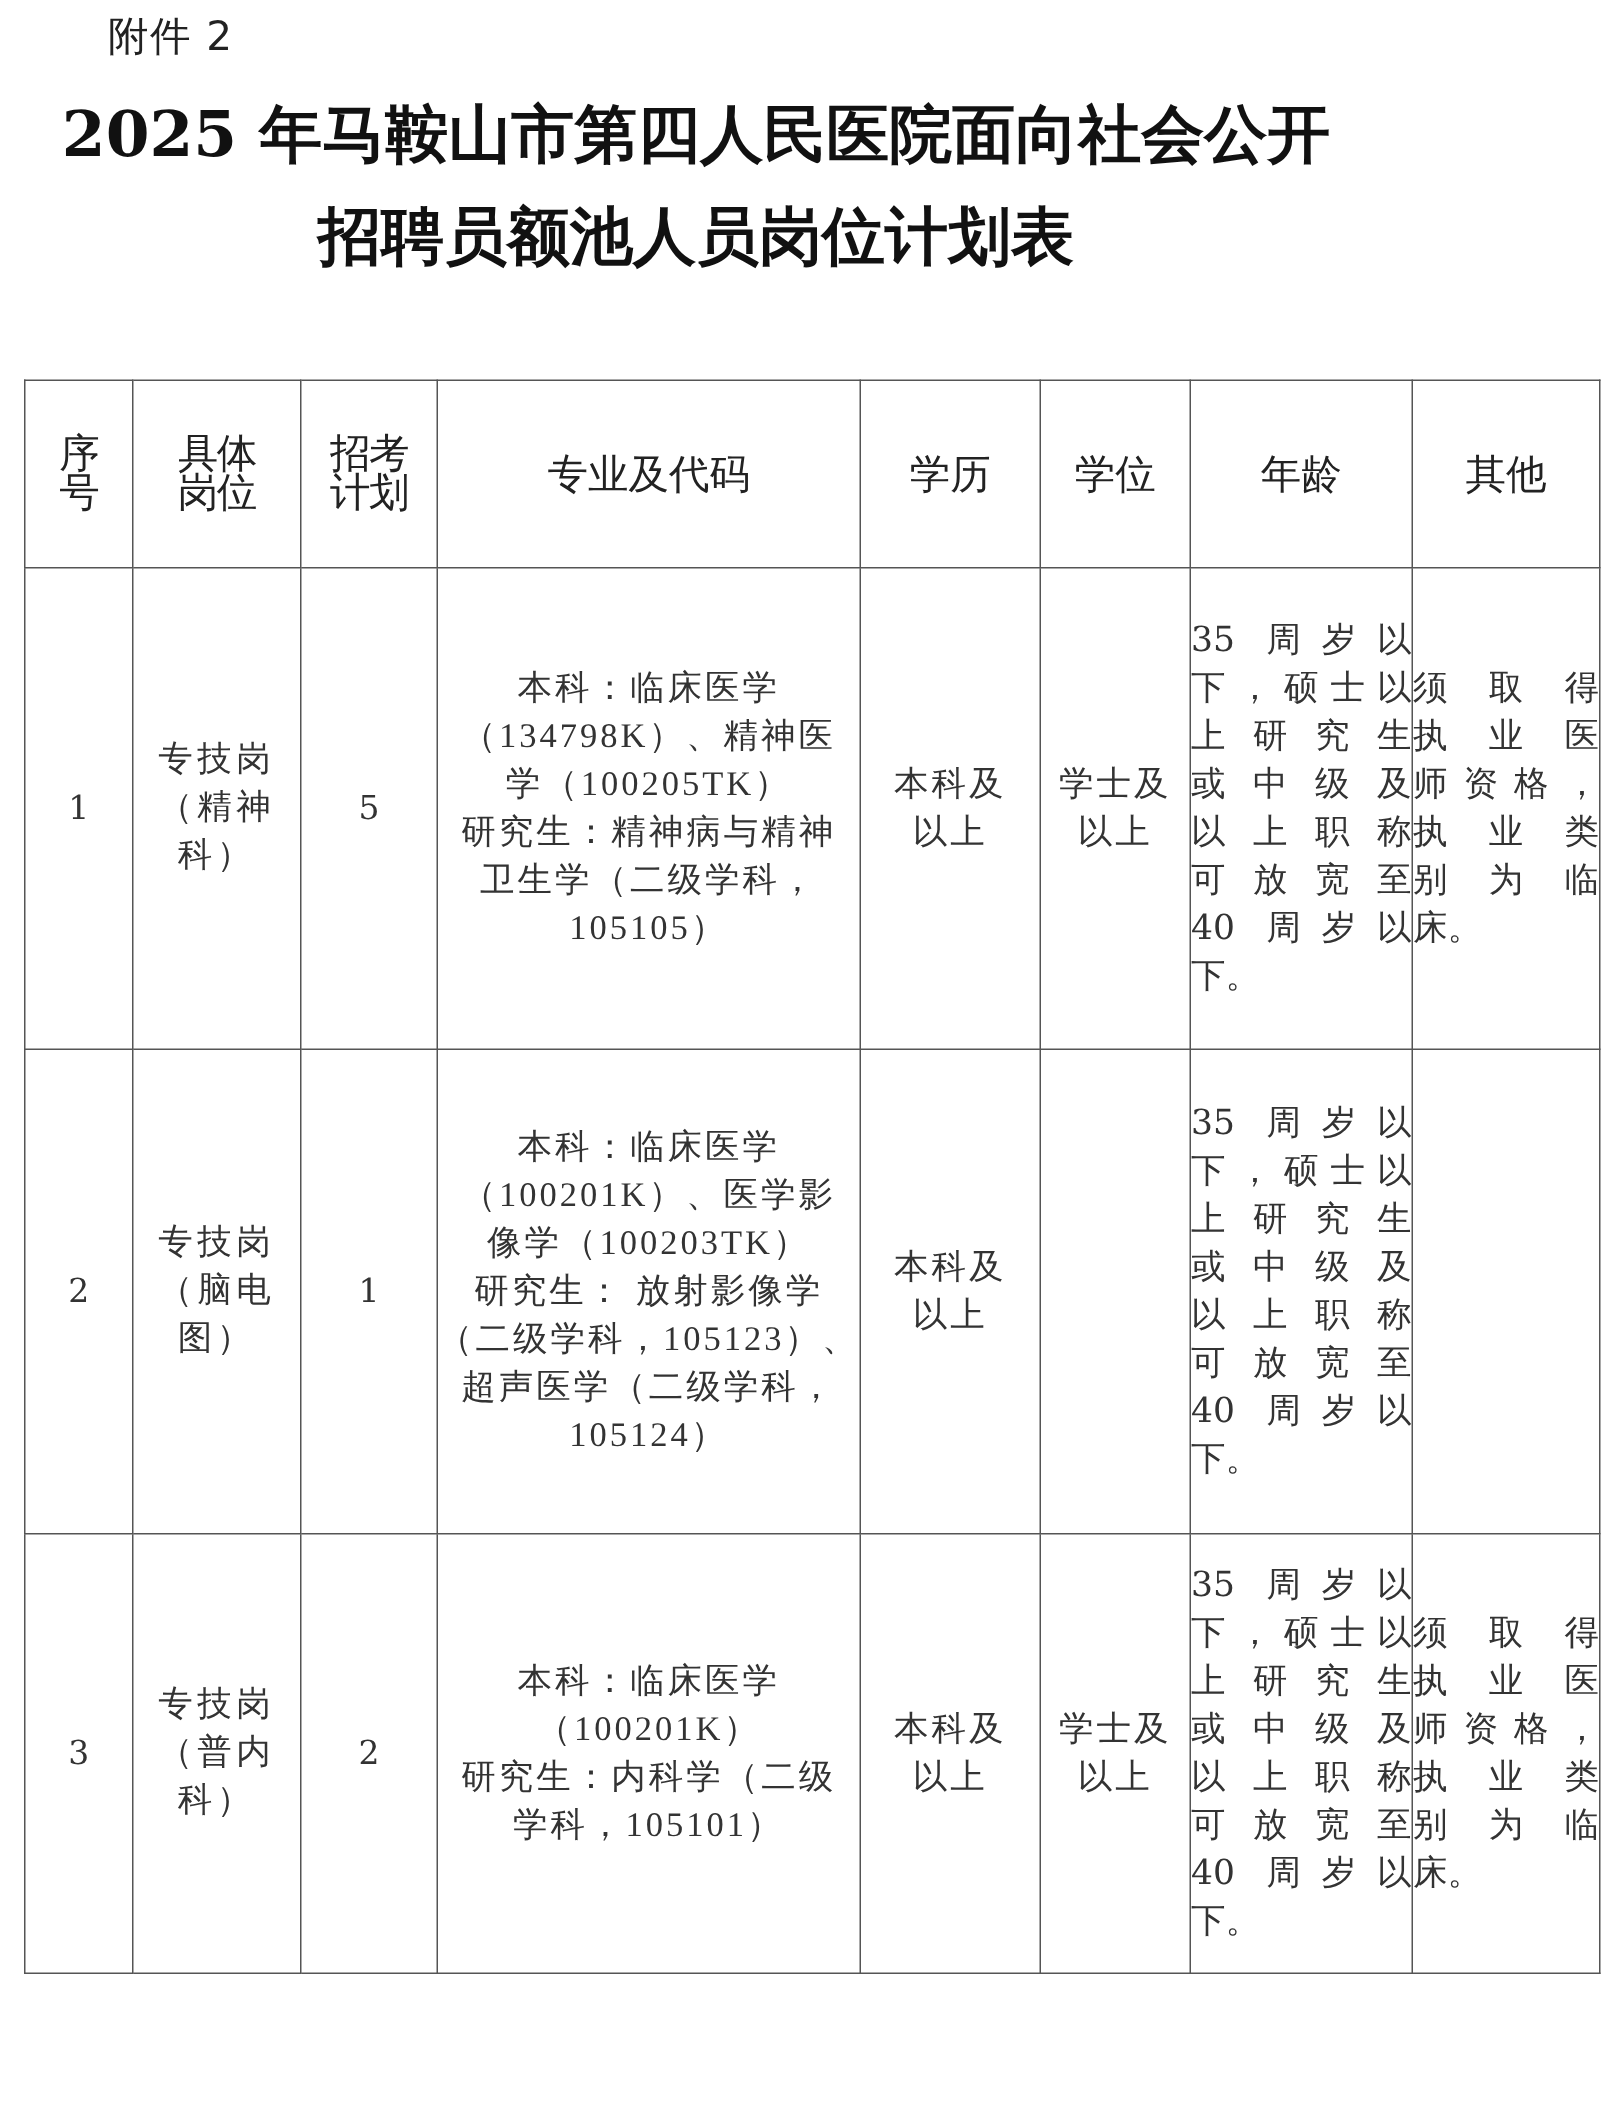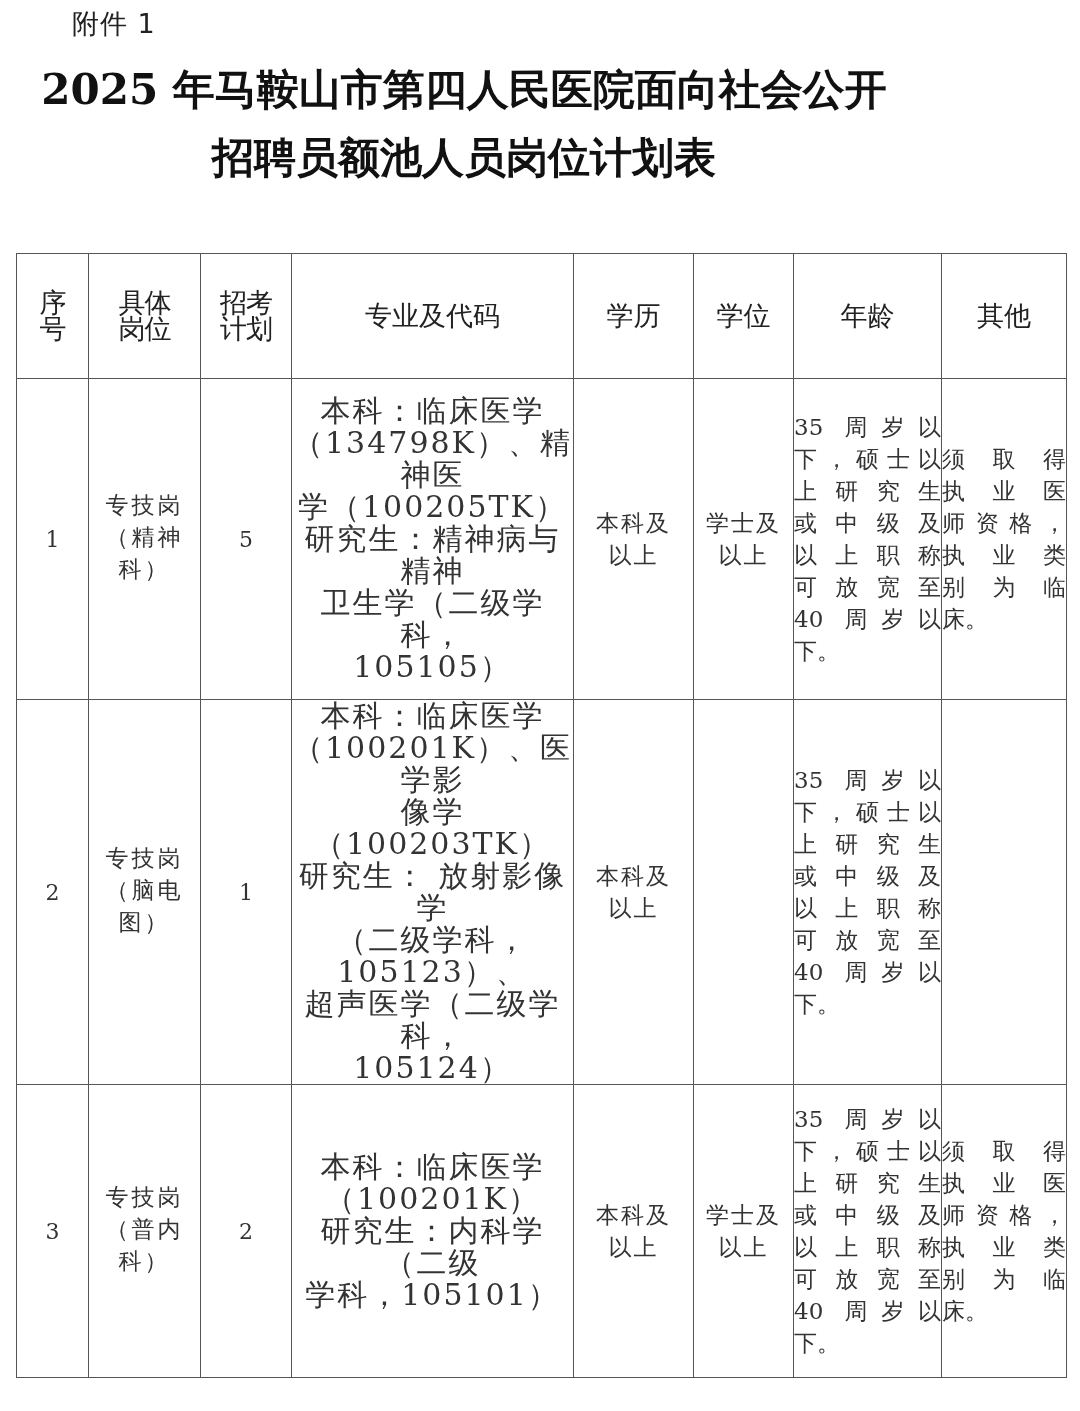--- a/index.html
+++ b/index.html
@@ -74,24 +74,25 @@
   td.num { font-size: 22px; }
   td.post {
     font-size: 23px;
     line-height: 32px;
     letter-spacing: 3px;
     padding: 0 10px;
     font-family: Liberation Mono, monospace;
   }
   td.major {
     text-align: left;
-    font-size: 30px;
+    font-size: 23px;
     line-height: 32px;
     letter-spacing: 2px;
     padding: 0 10px 0 12px;
+    font-family: Liberation Serif, serif;
   }
   td.major span { display: block; }
   td.degree {
     font-size: 23px;
     line-height: 32px;
     letter-spacing: 2px;
   }
   td.degree span { display: block; }
   td.age, td.other {
     text-align: justify;
@@ -114,21 +115,21 @@
     color: #222;
   }
   td.total-value {
     font-family: "DejaVu Serif", "Liberation Serif", serif;
     font-size: 22px;
   }
 </style>
 </head>
 <body>
 
-<div class="attachment-label">附件 1</div>
+<div class="attachment-label">附件 2</div>
 <div class="doc-title title-line-1">2025 年马鞍山市第四人民医院面向社会公开</div>
 <div class="doc-title title-line-2">招聘员额池人员岗位计划表</div>
 
 <table class="plan-table">
   <colgroup>
     <col style="width:72px">
     <col style="width:112px">
     <col style="width:91px">
     <col style="width:282px">
     <col style="width:120px">

